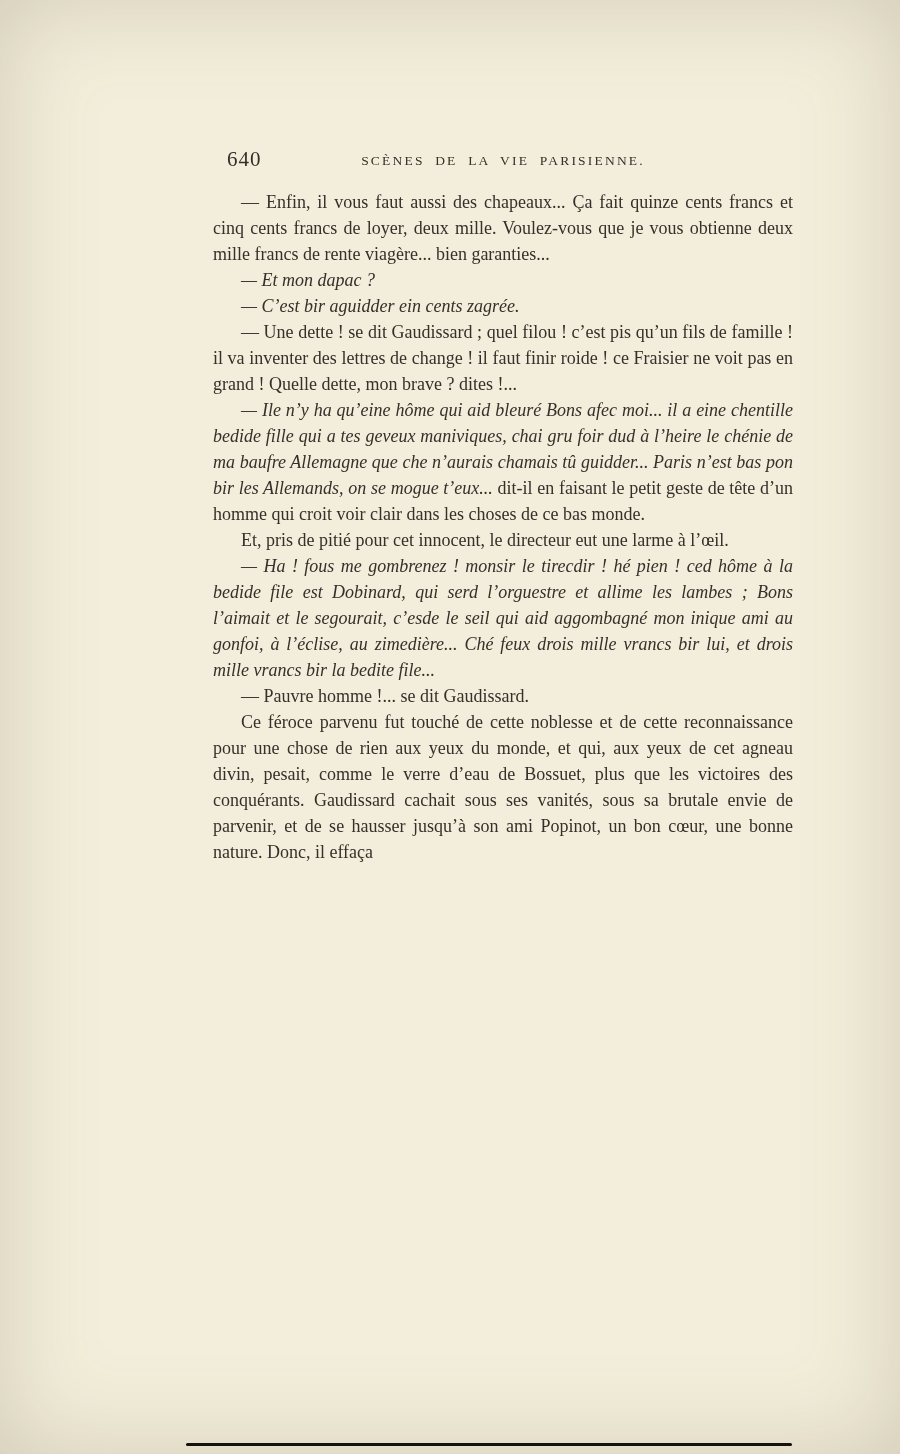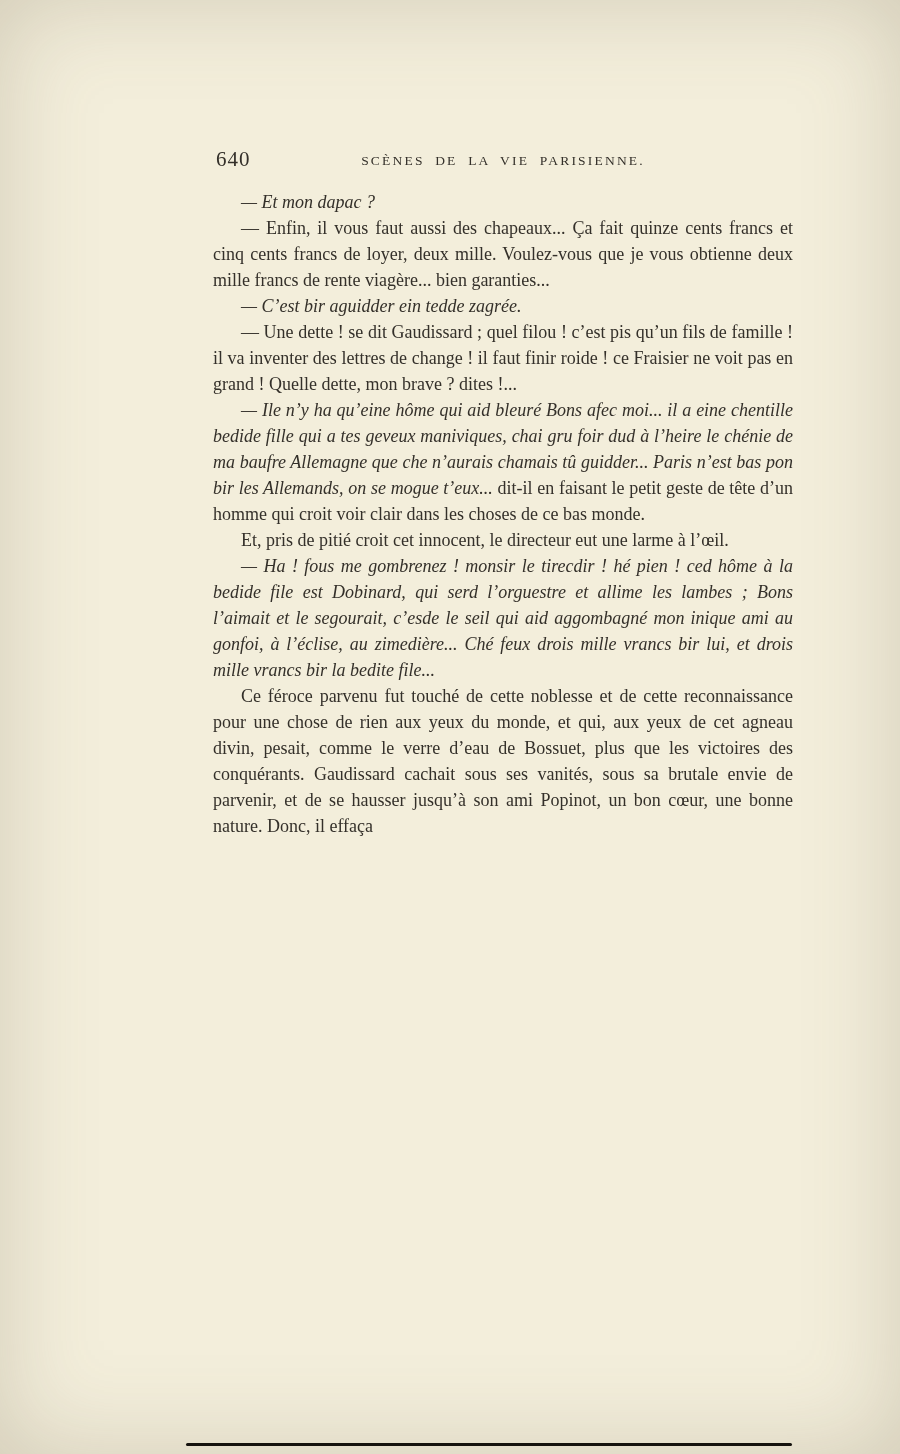--- a/index.html
+++ b/index.html
@@ -19,21 +19,21 @@
   }
   .folio-row {
     position: absolute;
     top: 150px;
     left: 213px;
     width: 580px;
     height: 28px;
   }
   .page-number {
     position: absolute;
-    left: 3px;
+    left: 14px;
     top: -3px;
     font-size: 21px;
     letter-spacing: 1px;
   }
   .running-header {
     position: absolute;
     left: 0;
     right: 0;
     top: 3px;
     text-align: center;
@@ -65,23 +65,24 @@
 </style>
 </head>
 <body>
 
 <div class="page">
   <div class="folio-row">
     <span class="page-number">640</span>
     <span class="running-header">SCÈNES DE LA VIE PARISIENNE.</span>
   </div>
   <div class="text-block">
+      <p class="para"><span class="seg-roman">— Enfin, il vous faut aussi des chapeaux... Ça fait quinze cents francs et cinq cents francs de loyer, deux mille. Voulez-vous que je vous obtienne deux mille francs de rente viagère... bien garanties...</span></p>
       <p class="para"><span class="seg-italic">— Et mon dapac&nbsp;?</span></p>
-      <p class="para"><span class="seg-roman">— Enfin, il vous faut aussi des chapeaux... Ça fait quinze cents francs et cinq cents francs de loyer, deux mille. Voulez-vous que je vous obtienne deux mille francs de rente viagère... bien garanties...</span></p>
-      <p class="para"><span class="seg-italic">— C’est bir aguidder ein tedde zagrée.</span></p>
+      <p class="para"><span class="seg-italic">— C’est bir aguidder ein cents zagrée.</span></p>
       <p class="para"><span class="seg-roman">— Une dette&nbsp;! se dit Gaudissard&nbsp;; quel filou&nbsp;! c’est pis qu’un fils de famille&nbsp;! il va inventer des lettres de change&nbsp;! il faut finir roide&nbsp;! ce Fraisier ne voit pas en grand&nbsp;! Quelle dette, mon brave&nbsp;? dites&nbsp;!...</span></p>
       <p class="para"><span class="seg-italic">— Ile n’y ha qu’eine hôme qui aid bleuré Bons afec moi... il a eine chentille bedide fille qui a tes geveux maniviques, chai gru foir dud à l’heire le chénie de ma baufre Allemagne que che n’aurais chamais tû guidder... Paris n’est bas pon bir les Allemands, on se mogue t’eux... </span><span class="seg-roman">dit-il en faisant le petit geste de tête d’un homme qui croit voir clair dans les choses de ce bas monde.</span></p>
-      <p class="para"><span class="seg-roman">Et, pris de pitié croit cet innocent, le directeur eut une larme à l’œil.</span></p>
+      <p class="para"><span class="seg-roman">Et, pris de pitié pour cet innocent, le directeur eut une larme à l’œil.</span></p>
       <p class="para"><span class="seg-italic">— Ha&nbsp;! fous me gombrenez&nbsp;! monsir le tirecdir&nbsp;! hé pien&nbsp;! ced hôme à la bedide file est Dobinard, qui serd l’orguestre et allime les lambes&nbsp;; Bons l’aimait et le segourait, c’esde le seil qui aid aggombagné mon inique ami au gonfoi, à l’éclise, au zimedière... Ché feux drois mille vrancs bir lui, et drois mille vrancs bir la bedite file...</span></p>
+      <p class="para"><span class="seg-roman">— Pauvre homme&nbsp;!... se dit Gaudissard.</span></p>
       <p class="para"><span class="seg-roman">Ce féroce parvenu fut touché de cette noblesse et de cette reconnaissance pour une chose de rien aux yeux du monde, et qui, aux yeux de cet agneau divin, pesait, comme le verre d’eau de Bossuet, plus que les victoires des conquérants. Gaudissard cachait sous ses vanités, sous sa brutale envie de parvenir, et de se hausser jusqu’à son ami Popinot, un bon cœur, une bonne nature. Donc, il effaça</span></p>
     </div>
   <div class="scan-line"></div>
 </div>
 
 </body></html>

